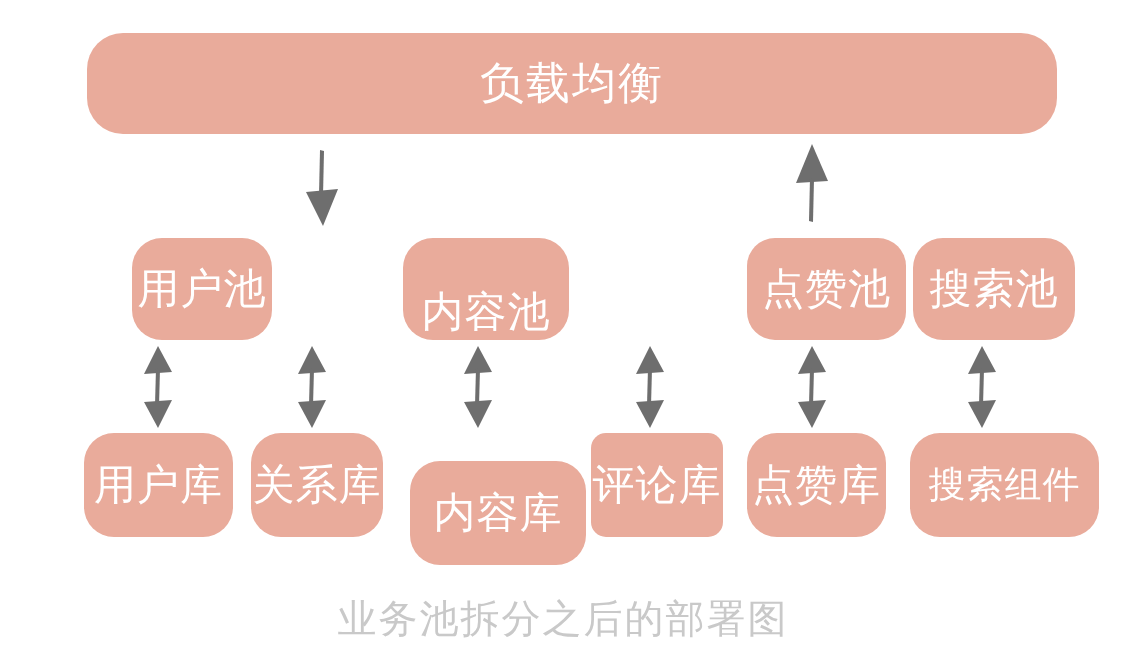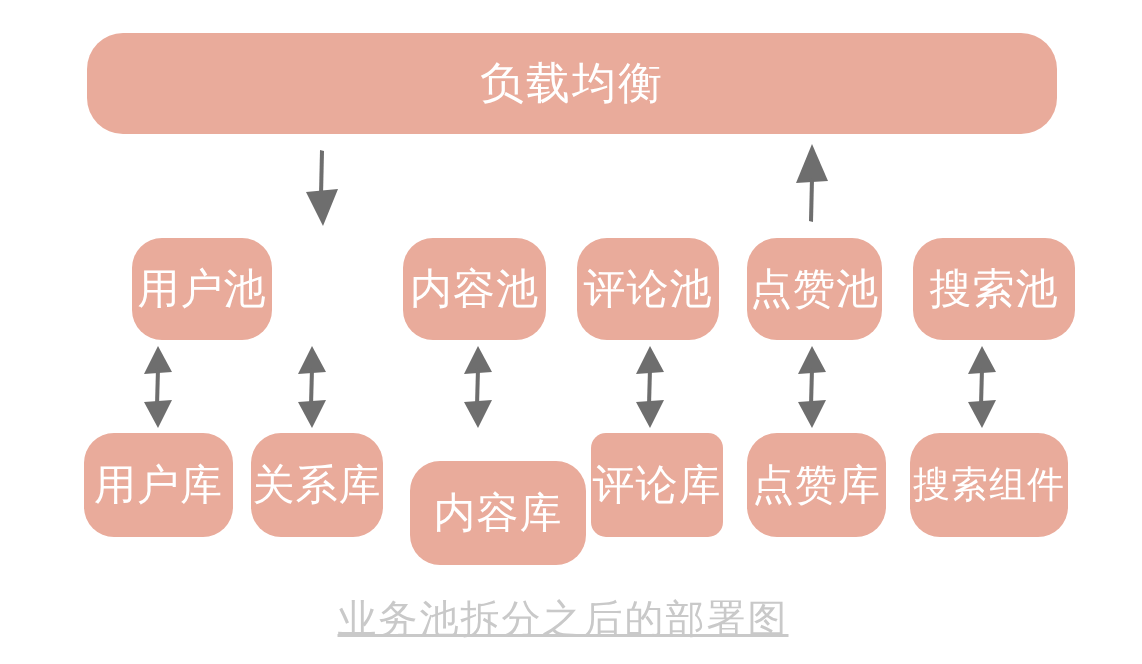--- a/index.html
+++ b/index.html
@@ -41,31 +41,31 @@
   .small{
     top:238px; height:102px;
     border-radius:30px;
     font-size:42px;
     letter-spacing:1px;
   }
   .store{ top:433px; height:104px; }
   
   .p0{left:85px;  width:140px;margin-left:47px;}
   .p1{left:247px; width:129px;}
-  .p2{left:403px; width:143px;}
+  .p2{left:403px; width:166px;align-items:flex-end;}
   .p3{left:577px; width:142px;}
-  .p4{left:747px; width:135px;}
+  .p4{left:747px; width:159px;border-radius:28px;}
   .p5{left:913px; width:162px;}
   
   .s0{left:84px;  width:149px;}
   .s1{left:251px; width:132px;}
   .s2{left:410px; width:176px;margin-top:28px;}
   .s3{left:591px; width:132px;border-radius:15px;}
   .s4{left:747px; width:139px;}
-  .s5{left:910px; width:158px; font-size:37px;}
+  .s5{left:910px; width:189px; font-size:37px;}
   .arrow{
     position:absolute;
     fill:var(--arrow);
   }
   .arr-down{left:304px; top:150px;}
   .arr-up{left:794px; top:144px;}
   .arr-bi{top:346px;}
   .b0{left:143px;}
   .b1{left:297px;}
   .b2{left:463px;}
@@ -73,21 +73,20 @@
   .b4{left:797px;}
   .b5{left:967px;}
   .caption{
     position:absolute;
     left:0; top:592px; width:1126px;
     text-align:center;
     color:var(--caption-text);
     font-size:39px;
     letter-spacing:2px;
     white-space:nowrap;
-    text-decoration:underline;
   }
 </style>
 </head>
 <body>
 
 <div class="canvas">
 
   <div class="node lb">
     <span>负载均衡</span>
   </div>
@@ -100,23 +99,20 @@
   <svg class="arrow arr-up" width="36" height="78" viewBox="0 0 36 78">
     <polygon points="18,0 34,37 2,39"></polygon>
     <polygon points="16,34 20,35 19,78 15,77"></polygon>
   </svg>
 
   <div class="node small p0">
     <span>用户池</span>
   </div>
   <div class="node small p2">
     <span>内容池</span>
-  </div>
-  <div class="node small p3">
-    <span>评论池</span>
   </div>
   <div class="node small p4">
     <span>点赞池</span>
   </div>
   <div class="node small p5">
     <span>搜索池</span>
   </div>
 
   <svg class="arrow arr-bi b0" width="30" height="82" viewBox="0 0 30 82">
     <polygon points="15,0 29,26 1,28"></polygon>

